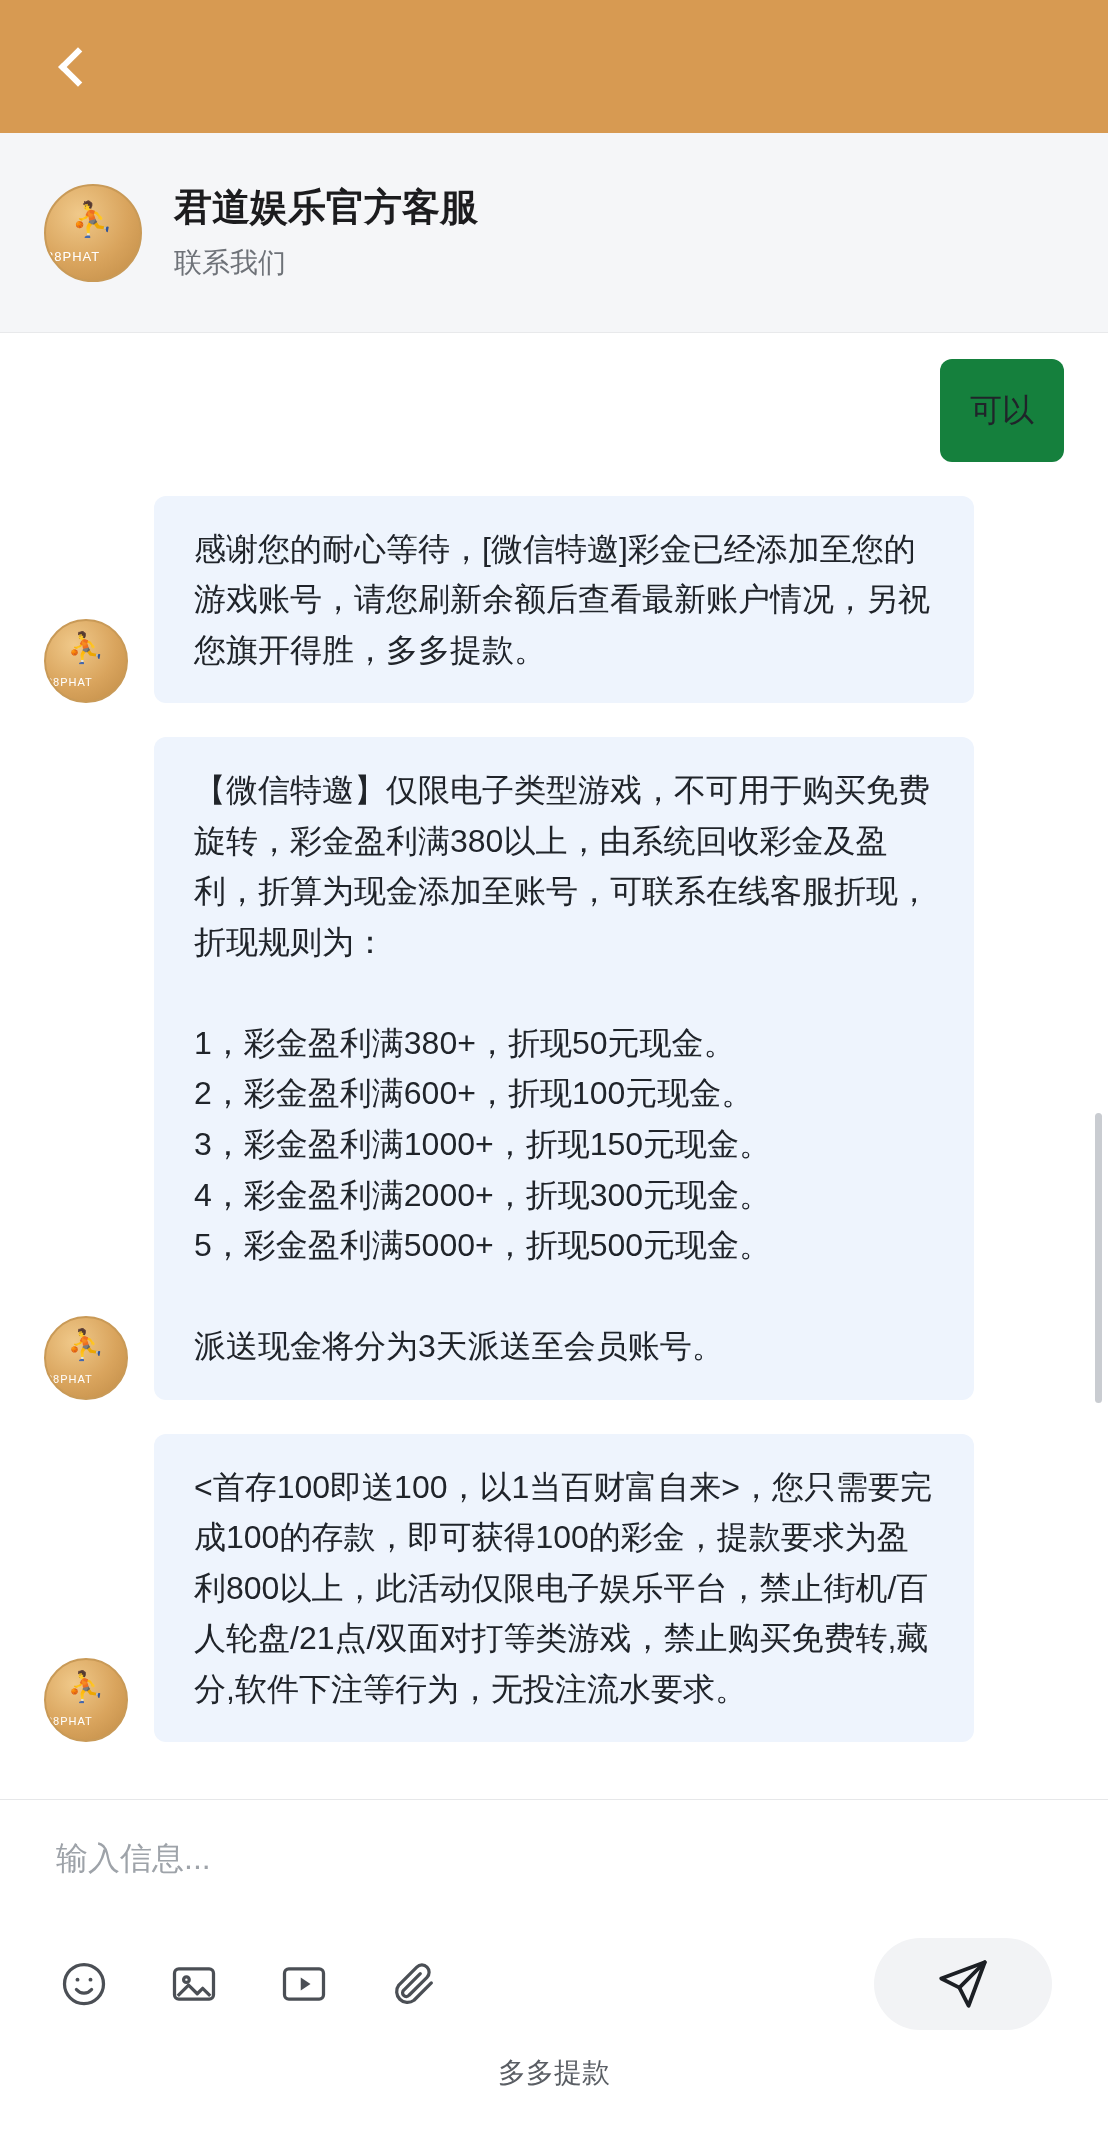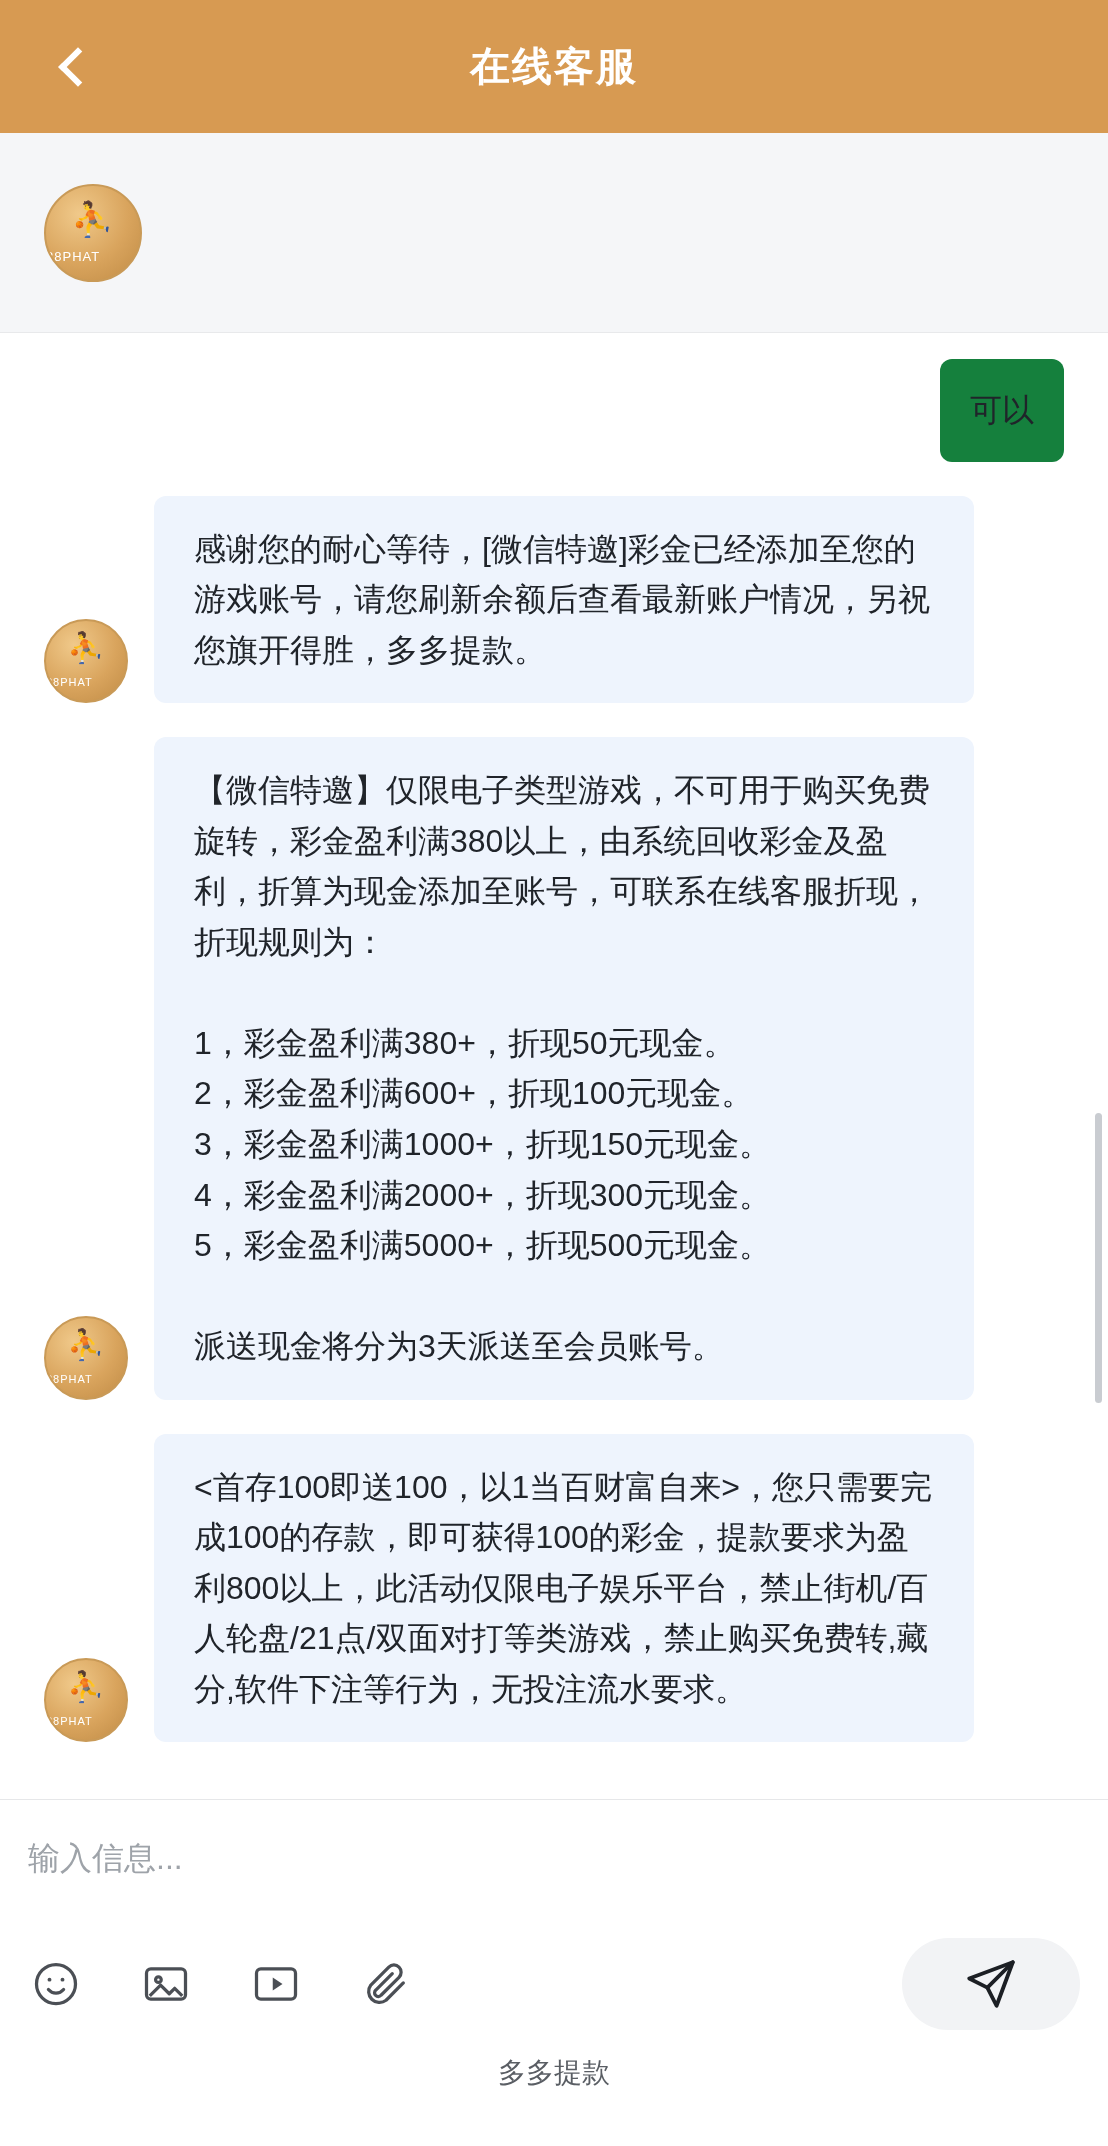--- a/index.html
+++ b/index.html
@@ -164,21 +164,21 @@
     height: 290px;
     background: #c9ccd1;
     border-radius: 4px;
   }
 
   
   .composer {
     flex: 0 0 auto;
     border-top: 1px solid #e6e7e9;
     background: #ffffff;
-    padding: 0 28px;
+    padding: 0 56px;
   }
   .composer-input {
     height: 118px;
     display: flex;
     align-items: center;
     font-size: 32px;
     color: #9ea3a9;
   }
   .composer-tools {
     height: 132px;
@@ -219,27 +219,30 @@
 </style>
 </head>
 <body>
 
 <div class="phone">
 
   <div class="header">
     <div class="back-btn">
       <div class="back-chevron"></div>
     </div>
-    <div class="header-title">在线客服</div>
   </div>
 
   <div class="contact-bar">
     <div class="avatar">
       <div class="glyph">⛹</div>
       <div class="brand">88PHAT</div>
+    </div>
+    <div class="contact-text">
+      <div class="contact-name">君道娱乐官方客服</div>
+      <div class="contact-sub">联系我们</div>
     </div>
   </div>
 
   <div class="chat">
 
     <div class="msg-row out">
       <div class="bubble out">可以</div>
     </div>
 
     <div class="msg-row in">

